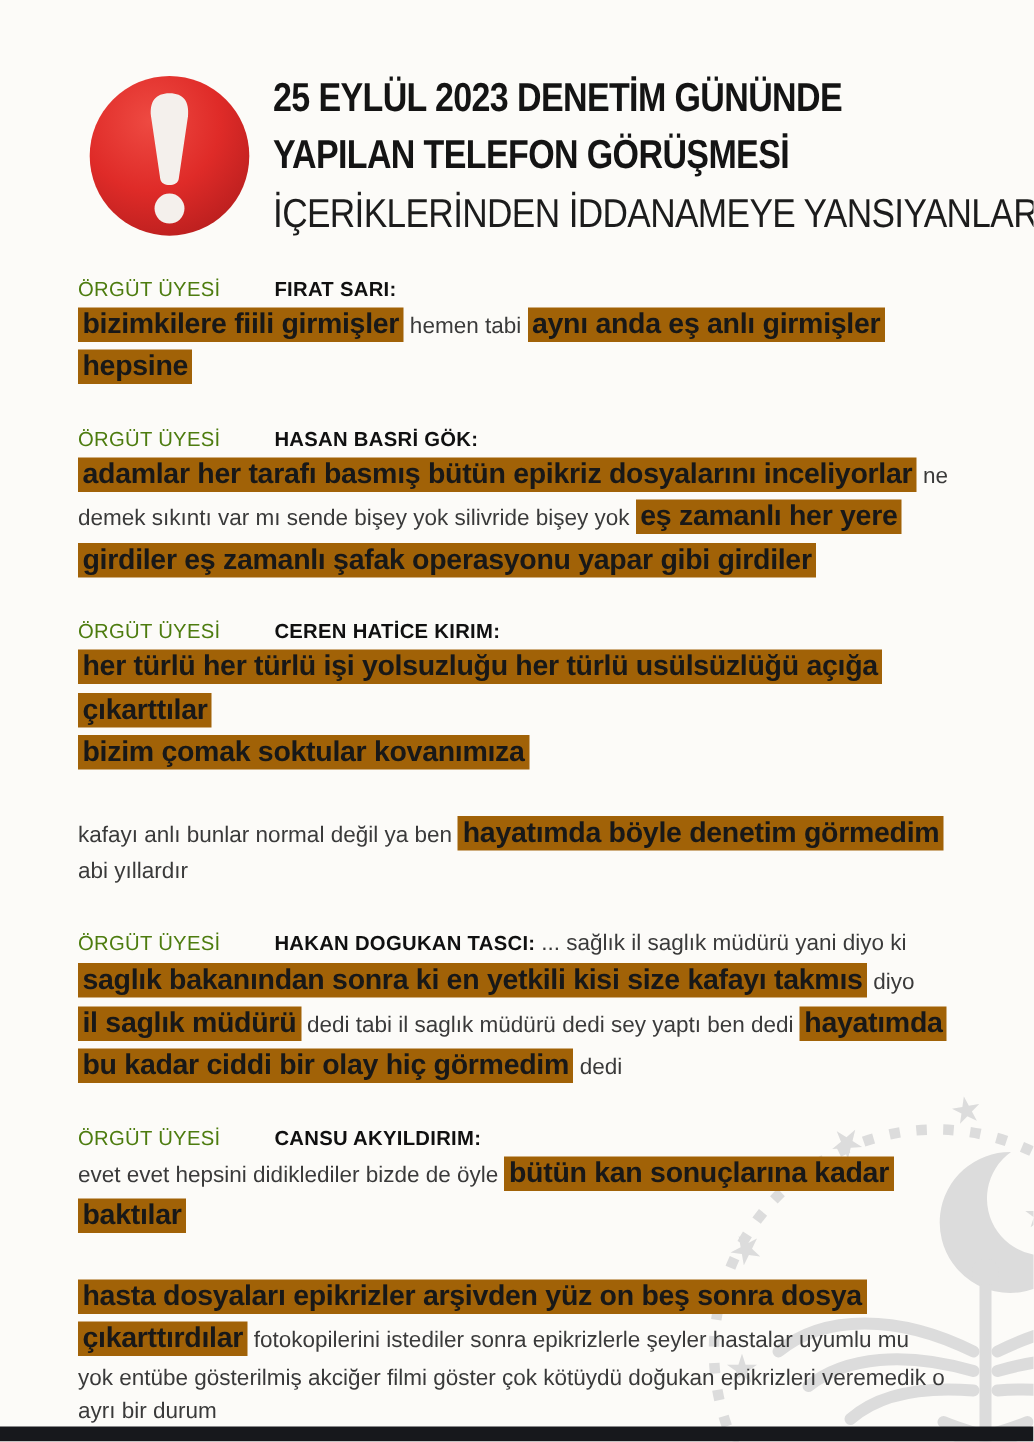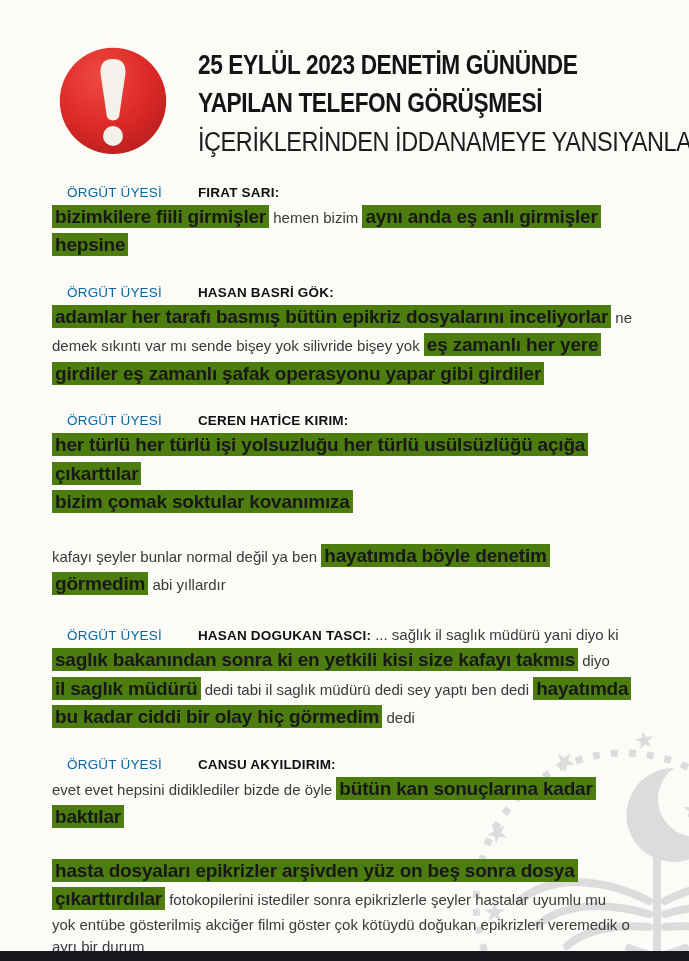--- a/index.html
+++ b/index.html
@@ -22,22 +22,22 @@
     left:0; bottom:0;
     width:100%; height:10px;
     background:#17181c;
     z-index:2;
   }
   .content { position:relative; z-index:1; }
 
   
   .header {
     display:flex;
-    align-items:flex-start;
-    gap:28px;
+    align-items:flex-end;
+    gap:12px;
     padding:40px 28px 10px 56px;
   }
   .alert-icon { width:114px; height:118px; flex:none; }
   .title-block { display:flex; flex-direction:column; padding-top:6px; }
   .title-line {
     font-weight:700;
     font-size:27px;
     line-height:1.42;
     letter-spacing:-0.5px;
     color:#141414;
@@ -55,31 +55,31 @@
 
   
   .sections { padding:14px 56px 0 52px; }
   .section { margin-bottom:25px; }
   .label {
     display:block;
     font-size:13.5px;
     letter-spacing:0.2px;
     margin-bottom:3px;
   }
-  .label .role { color:#0369a1; font-weight:400;margin-left:15px; }
+  .label .role { color:#4d7c0f; font-weight:400; }
   .label .name { color:#101010; font-weight:700;padding-left:32px; }
   .label.inline { display:inline; }
   .body {
     font-size:15px;
     line-height:1.5;
     color:#3a3a3a;
   }
   .seg { vertical-align:baseline; }
   .seg.hl {
-    background:#4d7c0f;
+    background:#a16207;
     color:#181818;
     font-weight:700;
     font-size:19px;
     letter-spacing:-0.2px;
     padding:1px 3px;
     -webkit-box-decoration-break:clone;
     box-decoration-break:clone;
   }
 </style>
 </head>
@@ -141,48 +141,48 @@
       <div class="title-line sub">İÇERİKLERİNDEN İDDANAMEYE YANSIYANLAR</div>
     </div>
   </div>
 
   <div class="sections" id="sections">
   <div class="section">
     <span class="label">
       <span class="role">ÖRGÜT ÜYESİ </span>
       <span class="name">FIRAT SARI:</span>
     </span>
-    <p class="body"><span class="seg hl">bizimkilere fiili girmişler</span><span class="seg"> hemen bizim </span><span class="seg hl">aynı anda eş anlı girmişler hepsine</span></p>
+    <p class="body"><span class="seg hl">bizimkilere fiili girmişler</span><span class="seg"> hemen tabi </span><span class="seg hl">aynı anda eş anlı girmişler hepsine</span></p>
   </div>
 
   <div class="section">
     <span class="label">
       <span class="role">ÖRGÜT ÜYESİ </span>
       <span class="name">HASAN BASRİ GÖK:</span>
     </span>
     <p class="body"><span class="seg hl">adamlar her tarafı basmış bütün epikriz dosyalarını inceliyorlar</span><span class="seg"> ne demek sıkıntı var mı sende bişey yok silivride bişey yok </span><span class="seg hl">eş zamanlı her yere girdiler eş zamanlı şafak operasyonu yapar gibi girdiler</span></p>
   </div>
 
   <div class="section">
     <span class="label">
       <span class="role">ÖRGÜT ÜYESİ </span>
       <span class="name">CEREN HATİCE KIRIM:</span>
     </span>
     <p class="body"><span class="seg hl">her türlü her türlü işi yolsuzluğu her türlü usülsüzlüğü açığa çıkarttılar</span><br><span class="seg hl">bizim çomak soktular kovanımıza</span></p>
   </div>
 
   <div class="section">
-    <p class="body"><span class="seg">kafayı şeyler bunlar normal değil ya ben </span><span class="seg hl">hayatımda böyle denetim görmedim</span><span class="seg"> abi yıllardır</span></p>
+    <p class="body"><span class="seg">kafayı anlı bunlar normal değil ya ben </span><span class="seg hl">hayatımda böyle denetim görmedim</span><span class="seg"> abi yıllardır</span></p>
   </div>
 
   <div class="section">
 
     <p class="body"><span class="label inline">
       <span class="role">ÖRGÜT ÜYESİ </span>
-      <span class="name">HASAN DOGUKAN TASCI:</span>
+      <span class="name">HAKAN DOGUKAN TASCI:</span>
     </span><span class="seg"> ... sağlık il saglık müdürü yani diyo ki </span><span class="seg hl">saglık bakanından sonra ki en yetkili kisi size kafayı takmıs</span><span class="seg"> diyo</span><br><span class="seg hl">il saglık müdürü</span><span class="seg"> dedi tabi il saglık müdürü dedi sey yaptı ben dedi </span><span class="seg hl">hayatımda bu kadar ciddi bir olay hiç görmedim</span><span class="seg"> dedi</span></p>
   </div>
 
   <div class="section">
     <span class="label">
       <span class="role">ÖRGÜT ÜYESİ </span>
       <span class="name">CANSU AKYILDIRIM:</span>
     </span>
     <p class="body"><span class="seg">evet evet hepsini didiklediler bizde de öyle </span><span class="seg hl">bütün kan sonuçlarına kadar baktılar</span></p>
   </div>

